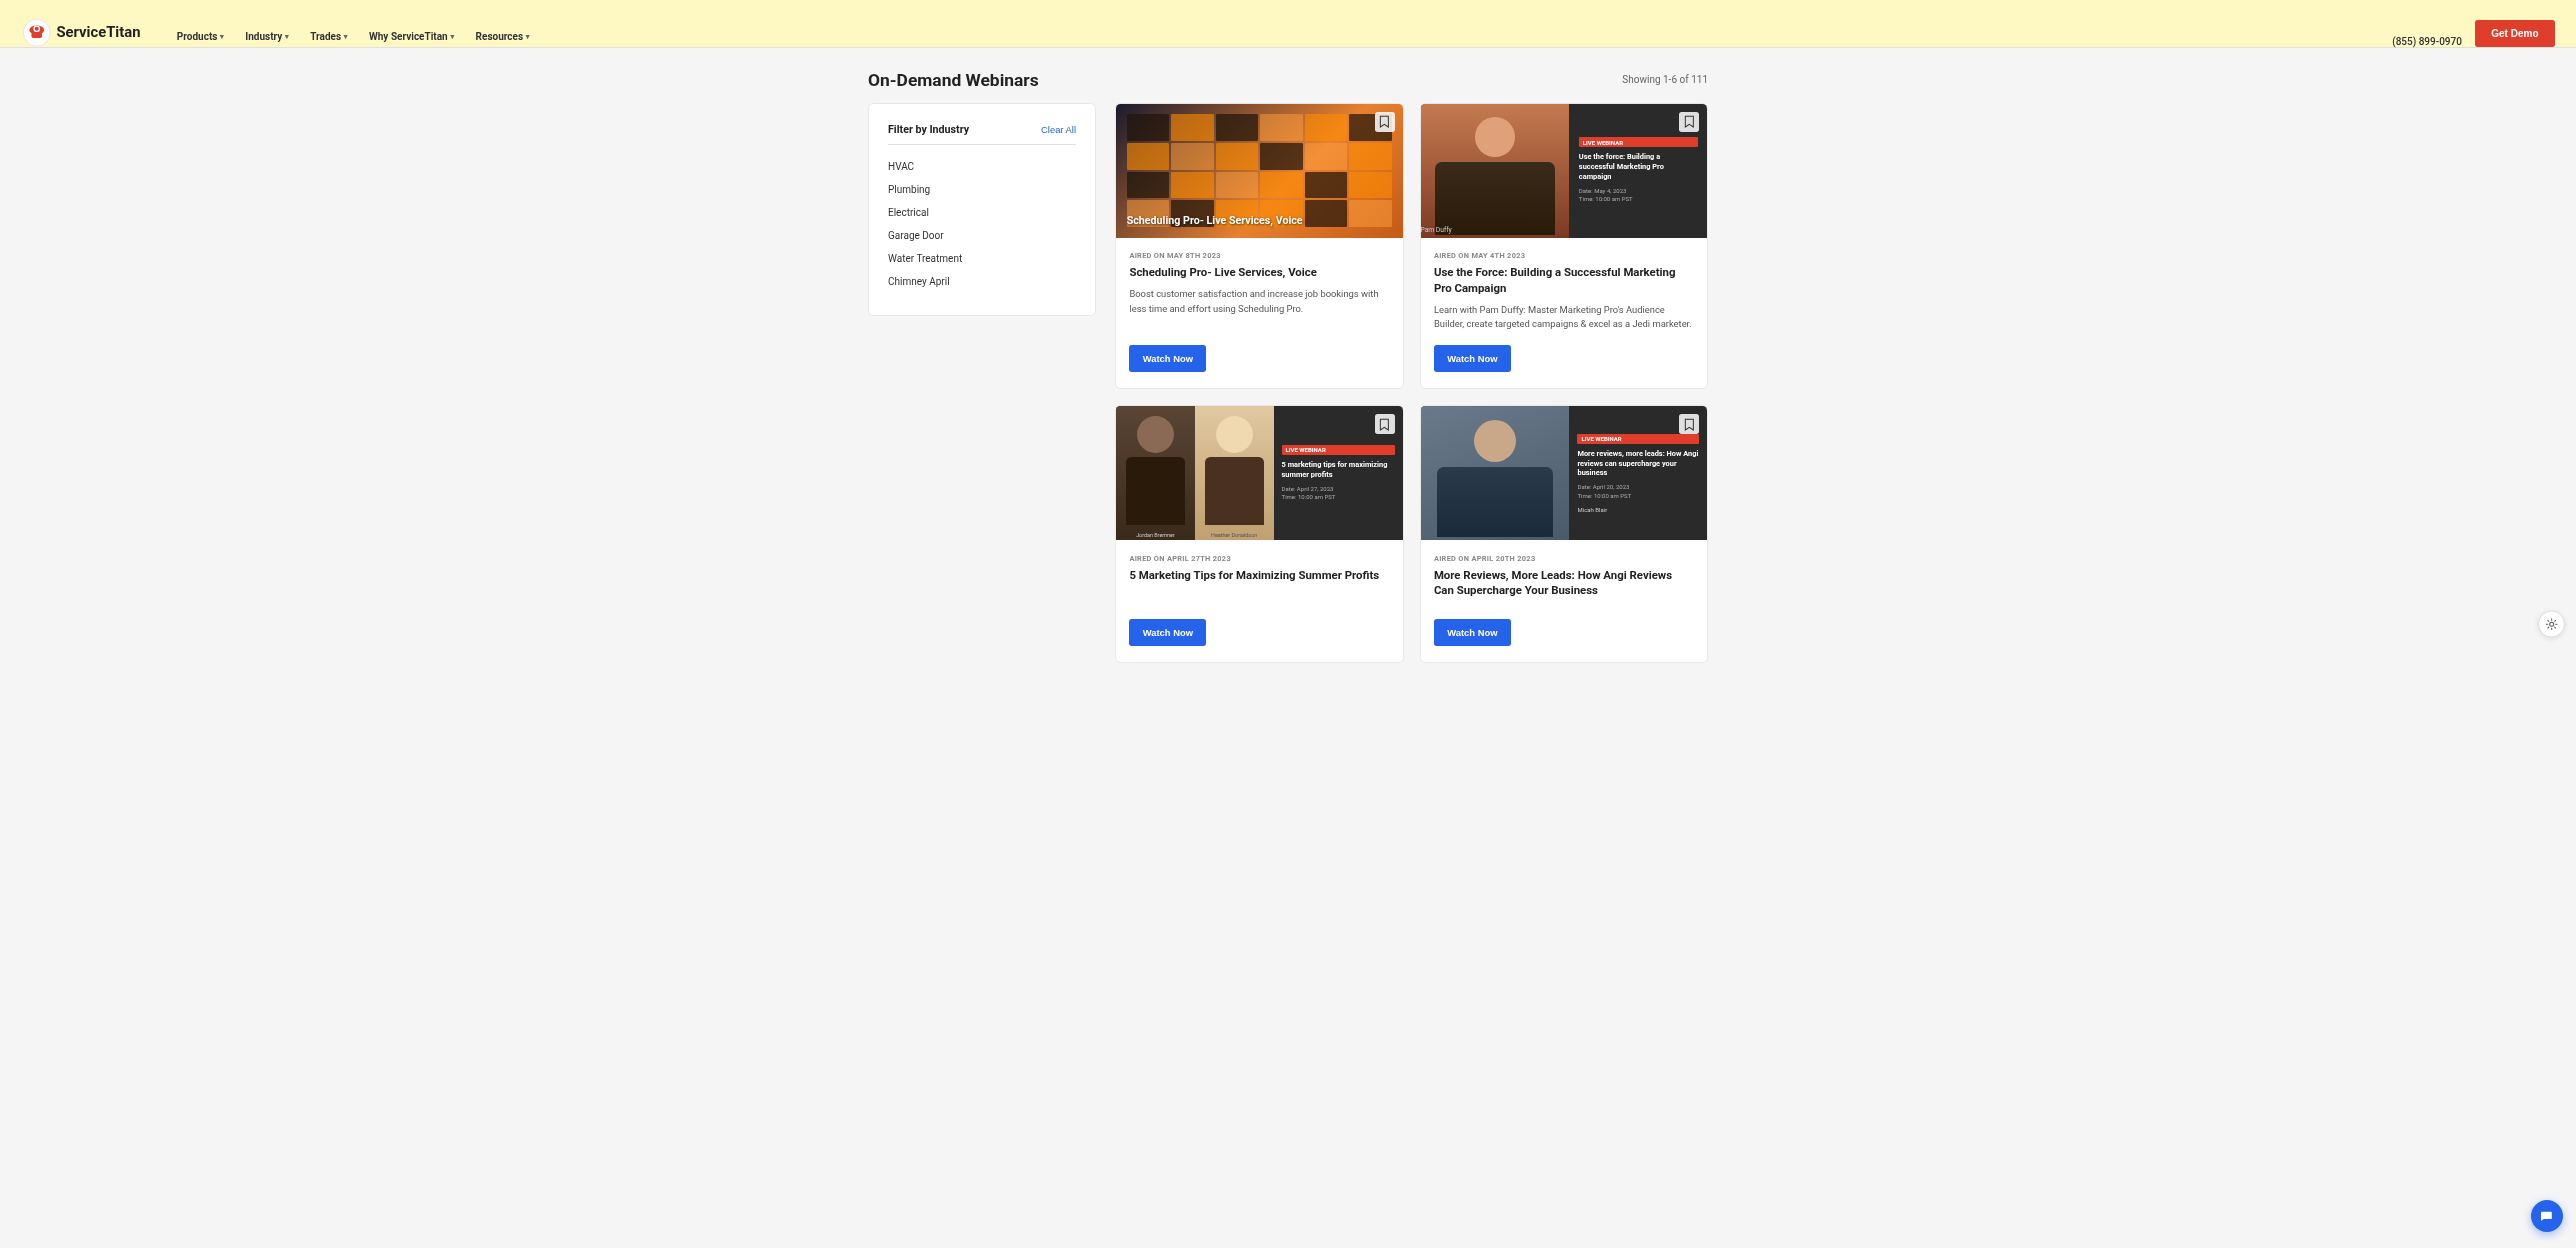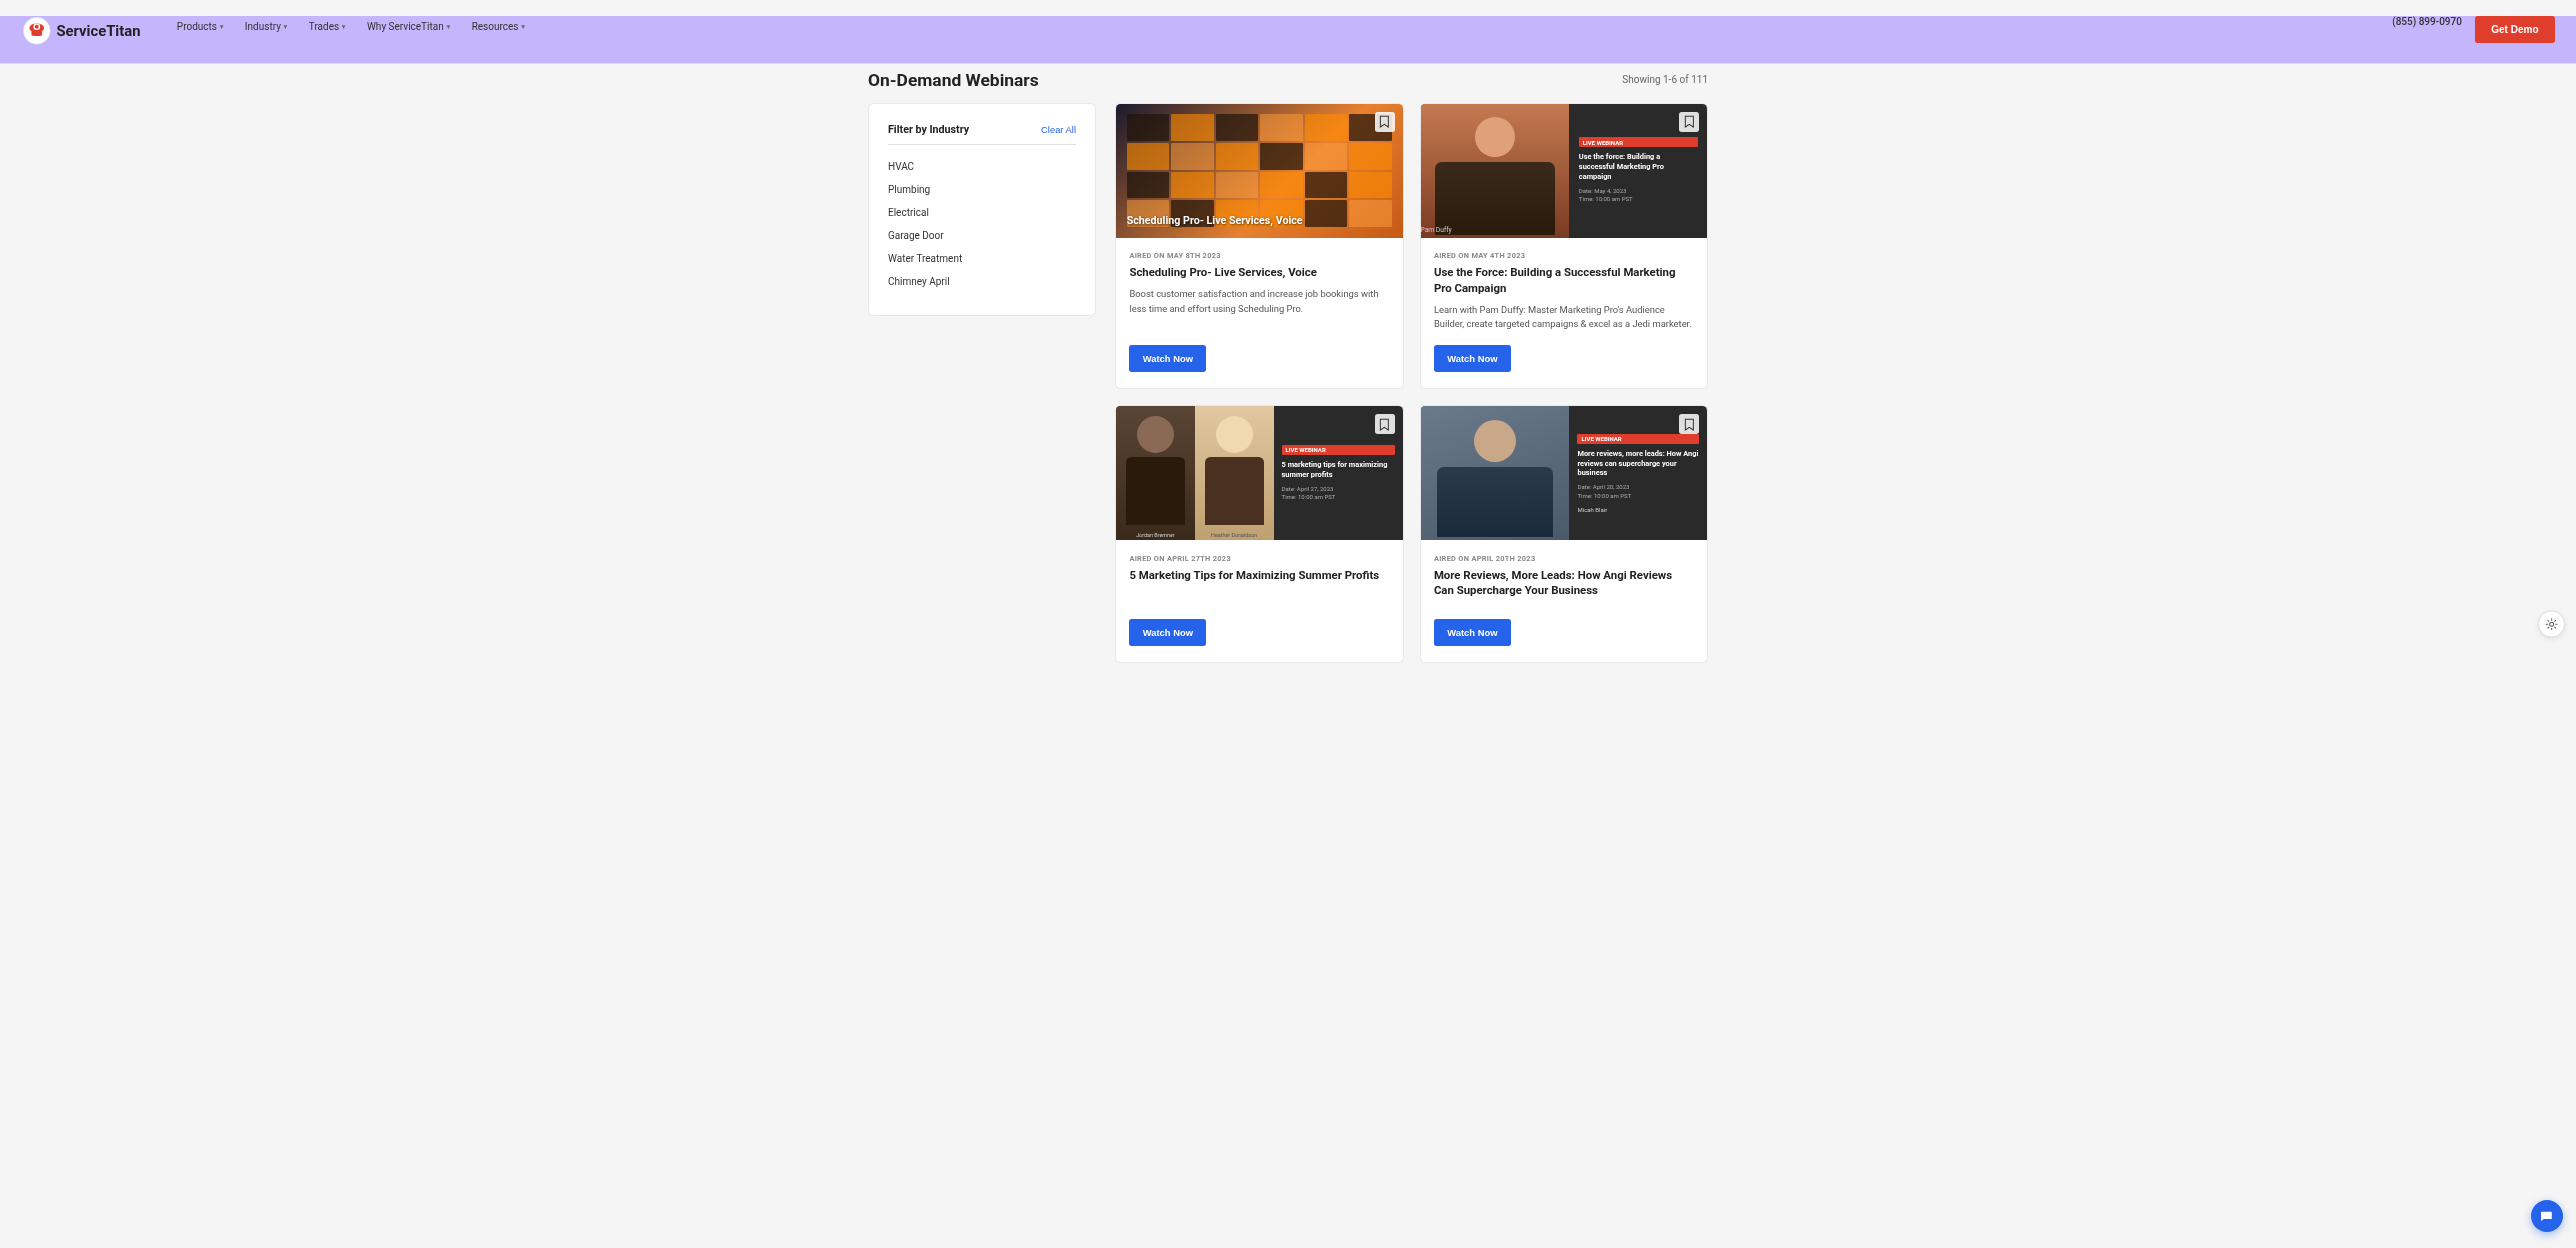--- a/index.html
+++ b/index.html
@@ -1,27 +1,27 @@
 <!DOCTYPE html>
 <html style="font-size:10.7px"><head>
   <meta charset="utf-8">
   <style>
     * { box-sizing: border-box; margin: 0; padding: 0; }
     body { font-family: -apple-system, BlinkMacSystemFont, 'Segoe UI', Roboto, sans-serif; background: #f5f5f5; color: #333; }
 
     
     .navbar {
-      background: #c4b5fd;
+      background: #fef9c3;
       border-bottom: 0.7px solid #e0e0e0;
       display: flex;
-      align-items: flex-start;
+      align-items: flex-end;
       padding: 0 21.5px;
       height: 48px;
       position: sticky;
-      top: 16px;
+      top: 0;
       z-index: 100;
     }
     .navbar-logo {
       display: flex;
       align-items: center;
       gap: 5.4px;
       margin-right: 27px;
       text-decoration: none;
     }
     .logo-icon {
@@ -41,21 +41,21 @@
     }
     .nav-item {
       display: flex;
       align-items: center;
       gap: 2.7px;
       padding: 5.4px 9.4px;
       font-size: 10px;
       color: #333;
       cursor: pointer;
       border-radius: 2.7px;
-      font-weight: 400;
+      font-weight: 700;
     }
     .nav-chevron { font-size: 7.4px; color: #666; }
     .navbar-phone {
       font-size: 10px;
       color: #333;
       margin-right: 13.4px;
       font-weight: 500;
     }
     .btn-demo {
       background: #e03e2d;

